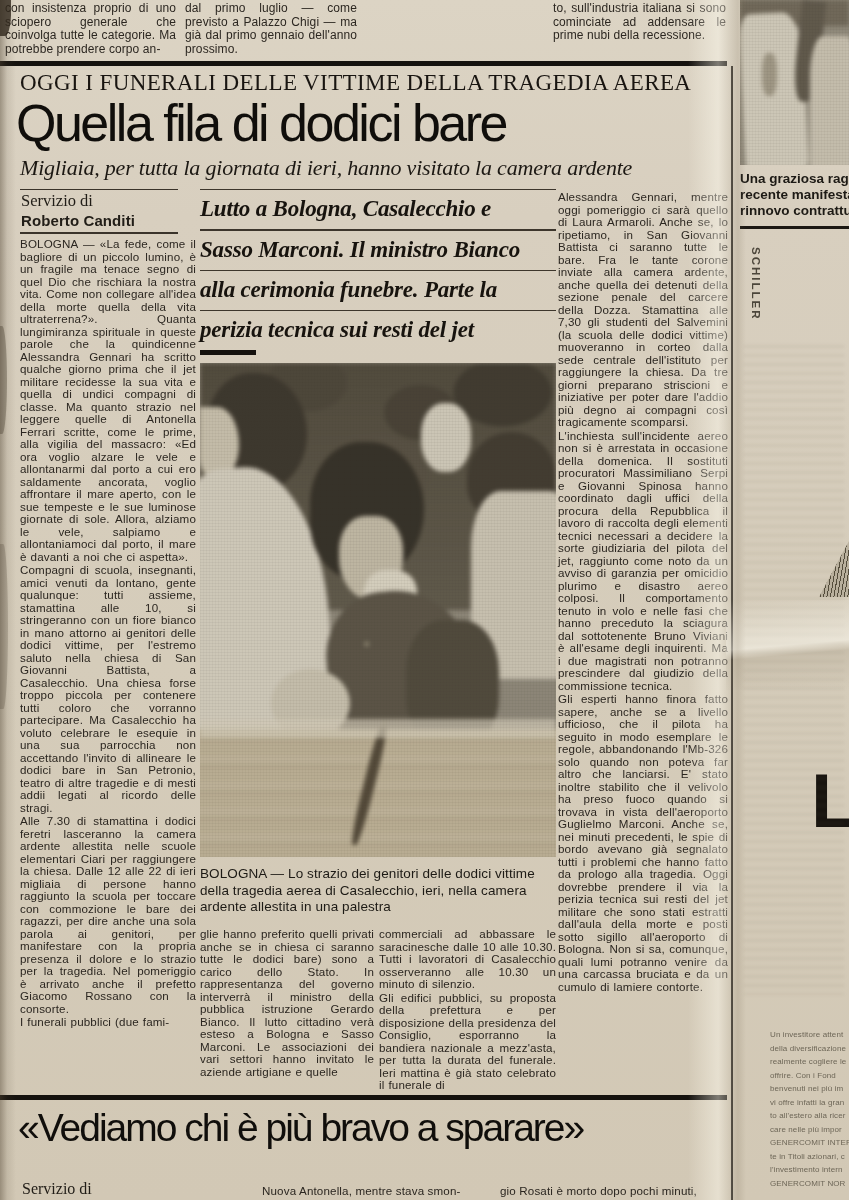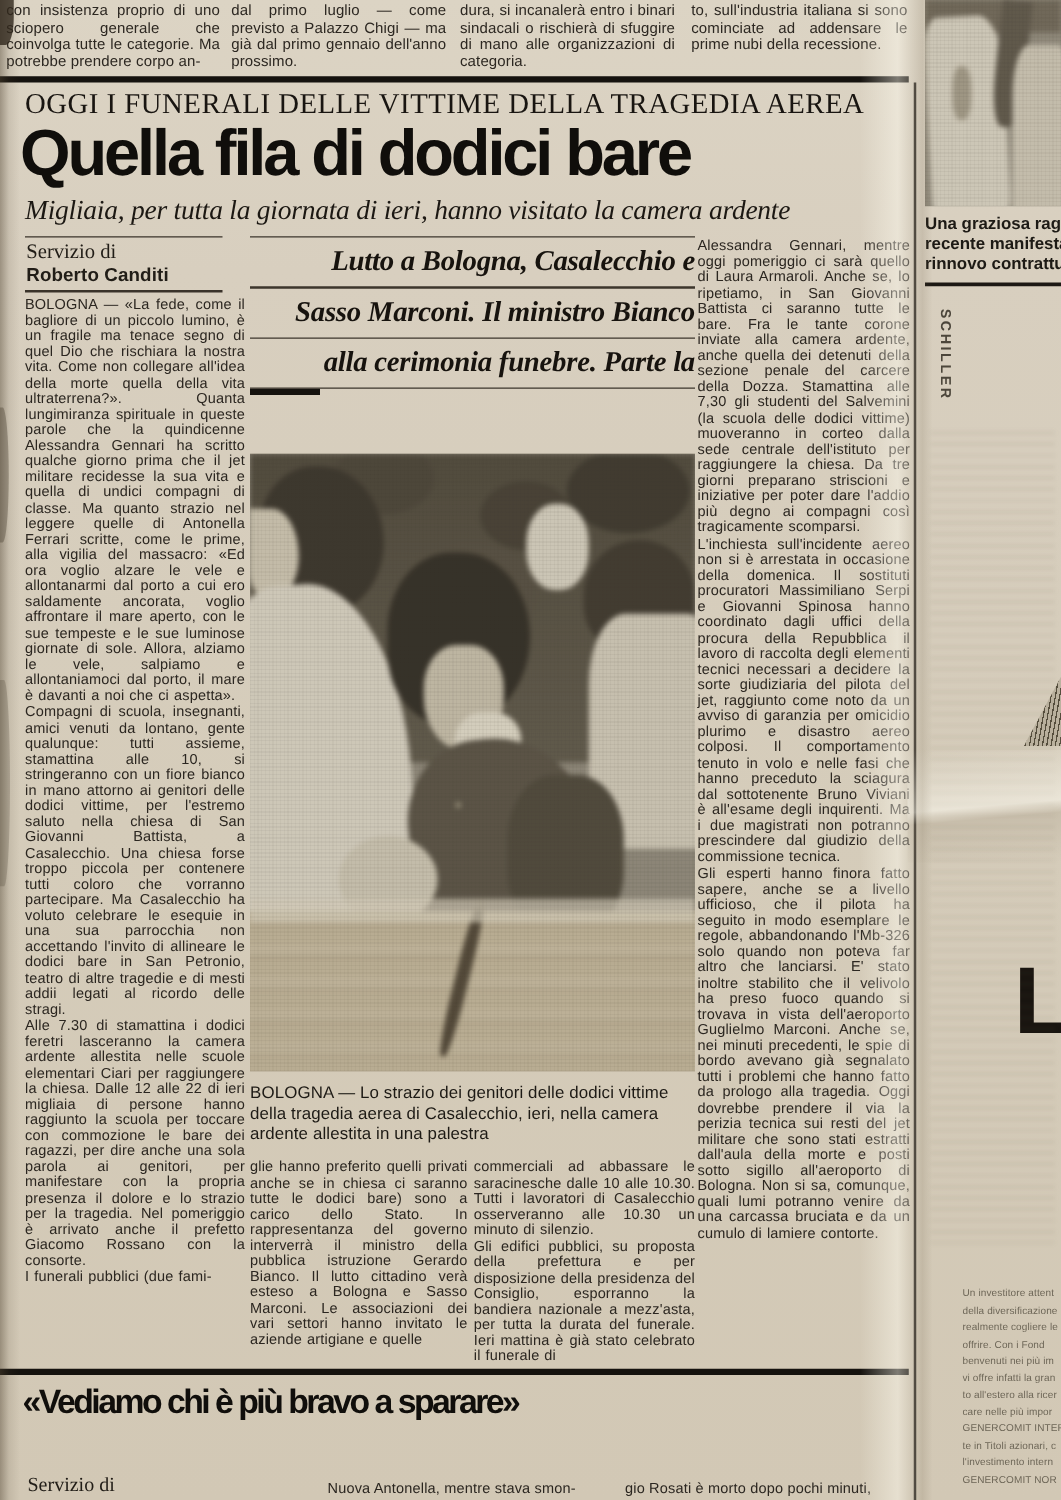--- a/index.html
+++ b/index.html
@@ -34,21 +34,21 @@
   .rule-thick { position:absolute; background:#15120e; }
   .rt-top { left:0; top:61px; width:727px; height:4.5px; }
   .rt-bottom { left:0; top:1095px; width:727px; height:4.5px; }
   .vrule { position:absolute; left:731px; top:66px; width:1.6px; height:1134px; background:#2e2922; }
 
   
   .kicker { position:absolute; left:20px; top:70px; width:712px;
             font-family:"Liberation Serif", serif; font-size:23px; color:#191511;
             letter-spacing:0.4px; white-space:nowrap; }
   .headline { position:absolute; left:16px; top:93px; width:720px;
-              font-weight:bold; font-size:52px; letter-spacing:-2.5px; color:#100e0b;
+              font-weight:normal; font-size:52px; letter-spacing:-2.5px; color:#100e0b;
               white-space:nowrap; }
   .subhead { position:absolute; left:20px; top:155px; width:716px;
              font-family:"Liberation Serif", serif; font-size:22px; letter-spacing:-0.2px;
              color:#1c1813; white-space:nowrap;font-style:italic; }
 
   
   .byline { position:absolute; left:20px; top:189px; width:158px; color:#211d17; }
   .byline .r { height:1.4px; background:#3a332a; }
   .byline .lab { font-family:"Liberation Serif", serif; font-size:16.5px; padding:1px 0 0 1px; }
   .byline .auth { font-weight:bold; font-size:15px; padding:1px 0 3px 1px; letter-spacing:0.1px; }
@@ -59,41 +59,41 @@
   .bodycol p { margin:0 0 1px 0; }
   .col1 { left:20px; top:238px; width:176px; }
   .col2a { left:200px; top:928px; width:174px; }
   .col2b { left:379px; top:928px; width:177px; }
   .col3 { left:558px; top:191px; width:170px; }
 
   
   .pq { position:absolute; left:200px; top:189px; width:356px; color:#17130e; }
   .pq .r { height:1.3px; background:#3d362c; }
   .pq .line { font-family:"Liberation Serif", serif; font-style:italic; font-weight:bold;
-              font-size:23px; letter-spacing:-0.2px; text-align:right;
+              font-size:23px; letter-spacing:-0.2px; text-align:left;
               padding:6px 0 7px 0; white-space:nowrap; }
   .pq .endbar { width:56px; height:5px; background:#15120e; margin-top:0; }
 
   
   .photo-main { position:absolute; left:200px; top:363px; width:356px; height:494px;
                 overflow:hidden; background:#8e897d; }
   .phl { position:absolute; }
   .ph-blur { position:absolute; inset:0; filter:blur(2px); }
   .ph-grain { position:absolute; inset:0;
               background:repeating-linear-gradient(0deg, rgba(40,35,28,0.05) 0 1px, rgba(0,0,0,0) 1px 3px),
                          repeating-linear-gradient(90deg, rgba(40,35,28,0.04) 0 1px, rgba(0,0,0,0) 1px 3px); }
   .ph-tint { position:absolute; inset:0; background:rgba(125,110,84,0.14); }
 
   
   .cap-main { position:absolute; left:200px; top:866px; width:352px; font-weight:normal;
               font-size:13.5px; line-height:16.5px; color:#1d1a15; letter-spacing:0.1px; }
 
   
-  .bh { position:absolute; left:18px; font-weight:bold; color:#100e0b; letter-spacing:-2px;
-        white-space:nowrap; font-size:27px; }
+  .bh { position:absolute; left:18px; font-weight:normal; color:#100e0b; letter-spacing:-2px;
+        white-space:nowrap; font-size:39px; }
   .bh1 { top:1106px; }
   .bh2 { top:1150px; }
   .b-serv { position:absolute; left:22px; top:1180px; font-family:"Liberation Serif", serif;
             font-size:16px; color:#211d17; }
   .b-frag { position:absolute; top:1184px; font-size:11.6px; color:#2b2620; letter-spacing:0.15px; }
   .bf-mid { left:262px; }
   .bf-right { left:500px; }
 
   
   .photo-right { position:absolute; left:740px; top:0; width:109px; height:165px;
@@ -113,21 +113,20 @@
               font-size:8px; line-height:13.5px; color:#6d6657; letter-spacing:0.1px; }
   .ad-right div { white-space:nowrap; }
 </style>
 </head>
 <body>
 
 <div class="page">
 
   <div class="topstrip ts1">con insistenza proprio di uno sciopero generale che coinvolga tutte le categorie. Ma potrebbe prendere corpo an-</div>
   <div class="topstrip ts2">dal primo luglio — come previsto a Palazzo Chigi — ma già dal primo gennaio dell'anno prossimo.</div>
-  <div class="topstrip ts3">dura, si incanalerà entro i binari sindacali o rischierà di sfuggire di mano alle organizzazioni di categoria.</div>
   <div class="topstrip ts4">to, sull'industria italiana si sono cominciate ad addensare le prime nubi della recessione.</div>
 
   <div class="rule-thick rt-top"></div>
   <div class="vrule"></div>
 
   <div class="kicker">OGGI I FUNERALI DELLE VITTIME DELLA TRAGEDIA AEREA</div>
   <div class="headline">Quella fila di dodici bare</div>
   <div class="subhead">Migliaia, per tutta la giornata di ieri, hanno visitato la camera ardente</div>
 
   <div class="byline">
@@ -145,20 +144,21 @@
   </div>
 
   <div class="pq">
     <div class="r"></div>
     <div class="line">Lutto a Bologna, Casalecchio e</div>
     <div class="r"></div>
     <div class="line">Sasso Marconi. Il ministro Bianco</div>
     <div class="r"></div>
     <div class="line">alla cerimonia funebre. Parte la</div>
     <div class="r"></div>
+    <div class="line">perizia tecnica sui resti del jet</div>
     <div class="endbar"></div>
   </div>
 
   <div class="photo-main">
     <div class="ph-blur">
       <div class="phl" style="left:0;top:0;width:100%;height:50%;
         background:
           radial-gradient(60px 45px at 62% 20%, #403b32 60%, rgba(0,0,0,0) 62%),
           radial-gradient(80px 55px at 85% 12%, #37332b 60%, rgba(0,0,0,0) 63%),
           radial-gradient(70px 50px at 30% 8%, #454036 55%, rgba(0,0,0,0) 60%),

